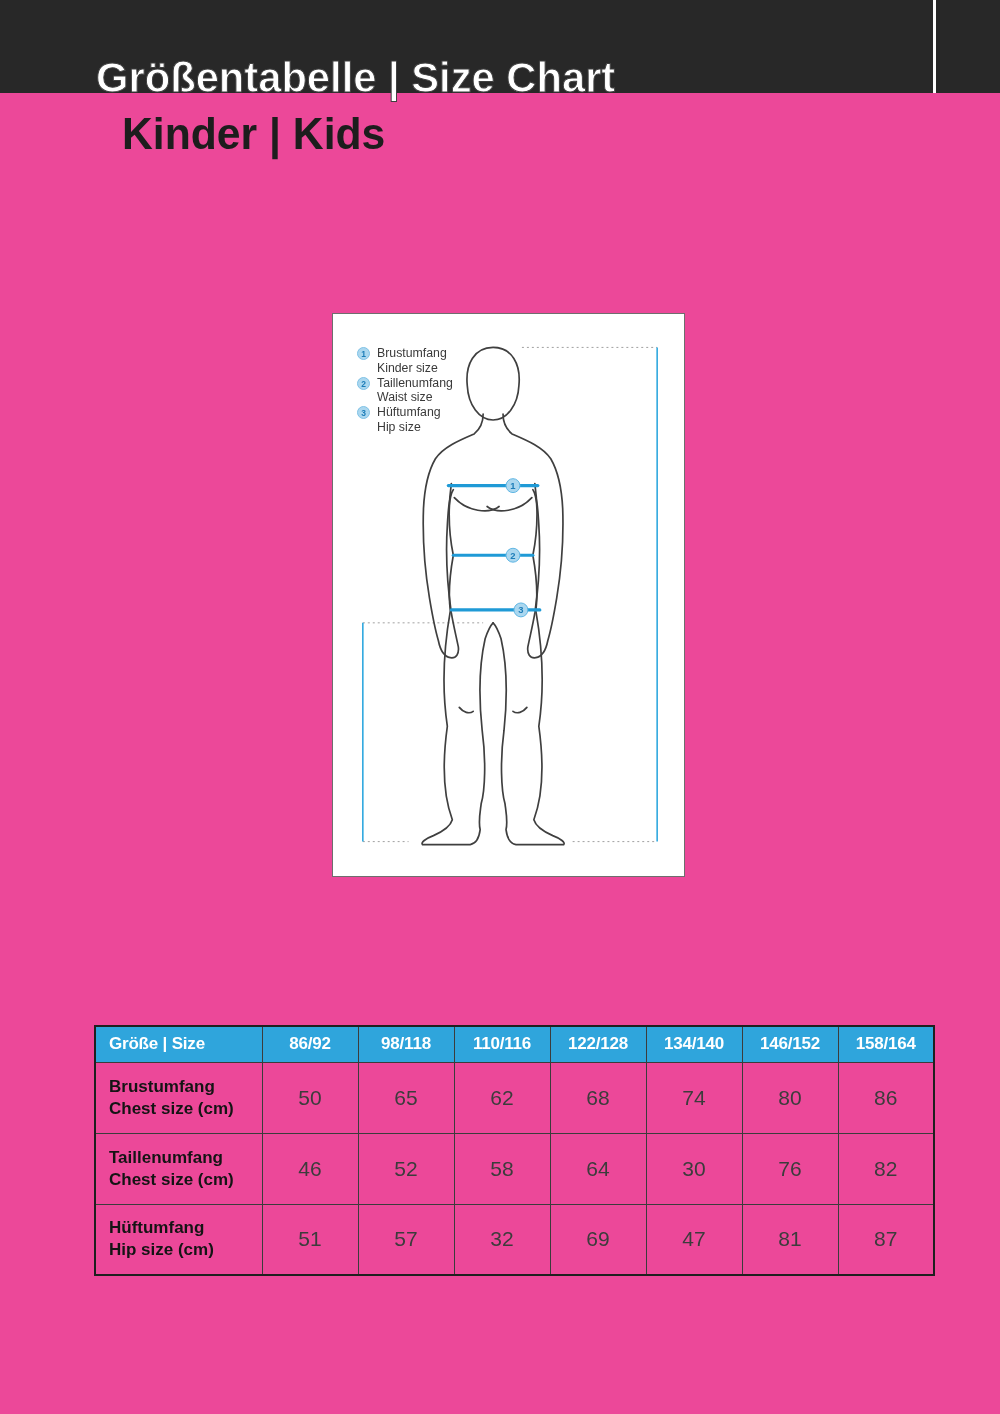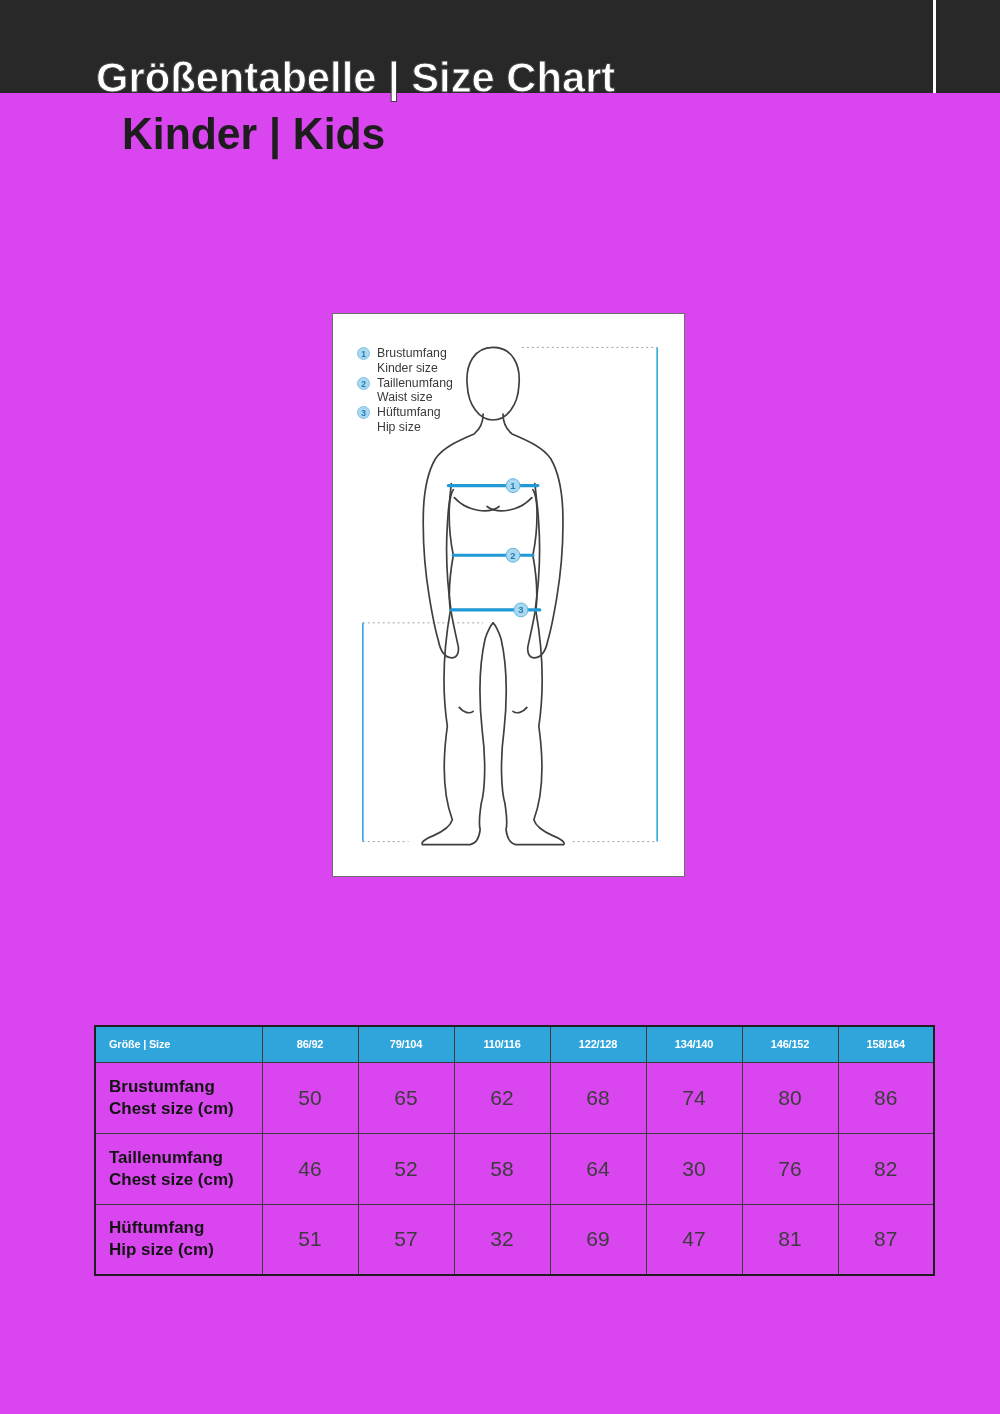--- a/index.html
+++ b/index.html
@@ -1,19 +1,19 @@
 <!DOCTYPE html>
 <html><head>
 <meta charset="utf-8">
 <style>
   html,body{margin:0;padding:0;background:#e8e8e8;}
   *{box-sizing:border-box;}
   .page{
     position:relative;width:1000px;height:1414px;margin:0 auto;
-    background:#d946ef;overflow:hidden;
+    background:#ec4899;overflow:hidden;
     font-family:"Liberation Sans", sans-serif;
   }
   
   .topbar{position:absolute;left:0;top:0;width:1000px;height:93px;background:#282828;}
   .page-title{
     position:absolute;left:96px;top:56px;z-index:3;
     font-size:43px;font-weight:bold;color:#ffffff;line-height:1;
     letter-spacing:0px;white-space:nowrap;
     -webkit-text-stroke:1px #3f3f3f;
     transform:scaleX(.97);transform-origin:left top;
@@ -47,21 +47,21 @@
   .legend-text{font-size:12.3px;line-height:14.8px;color:#3a3a3a;}
   
   .size-table{
     position:absolute;left:94px;top:1025px;
     border-collapse:collapse;table-layout:fixed;
     border:2px solid #1f1f1f;
   }
   .size-table td{border:1px solid #3c3c3c;padding:0;}
   .size-table .hrow td{
     height:36px;background:#2FA5DC;color:#ffffff;
-    font-size:11px;font-weight:bold;text-align:center;letter-spacing:-.2px;
+    font-size:17px;font-weight:bold;text-align:center;letter-spacing:-.2px;
   }
   .size-table .hrow td.lab{text-align:left;padding-left:13px;}
   .size-table .drow td{height:71px;text-align:center;}
   .size-table .drow td.lab{
     text-align:left;padding-left:13px;font-size:17px;font-weight:bold;
     color:#141414;line-height:22px;
   }
   .size-table .val{font-size:21px;color:#3c3c3c;font-weight:normal;}
 </style>
 </head>
@@ -152,21 +152,21 @@
         <col style="width:96px">
       <col style="width:96px">
         <col style="width:96px">
         <col style="width:96px">
         <col style="width:96px">
     </colgroup>
     <tbody>
       <tr class="hrow">
         <td class="lab">Größe | Size</td>
         <td>86/92</td>
-        <td>79/104</td>
+        <td>98/118</td>
         <td>110/116</td>
         <td>122/128</td>
         <td>134/140</td>
         <td>146/152</td>
         <td>158/164</td>
       </tr>
 
       <tr class="drow">
         <td class="lab">
           <span>Brustumfang</span><br>

